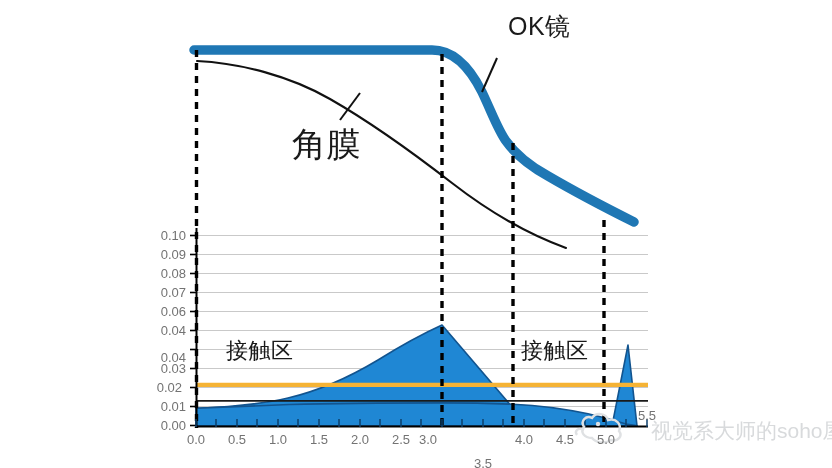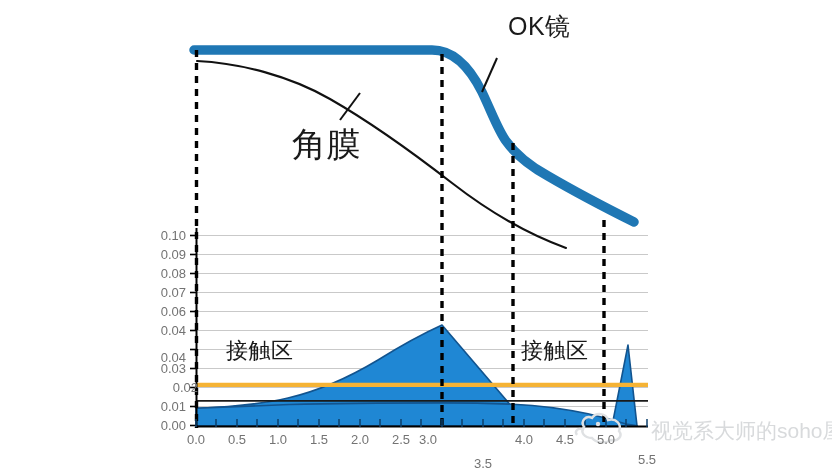--- a/index.html
+++ b/index.html
@@ -205,30 +205,30 @@
 <div class="label-text" id="contact-zone-right-label">接触区</div>
 
 <div class="tick-label ytick" style="left:152px; top:228px;">0.10</div>
 <div class="tick-label ytick" style="left:152px; top:247px;">0.09</div>
 <div class="tick-label ytick" style="left:152px; top:266px;">0.08</div>
 <div class="tick-label ytick" style="left:152px; top:285px;">0.07</div>
 <div class="tick-label ytick" style="left:152px; top:304px;">0.06</div>
 <div class="tick-label ytick" style="left:152px; top:323px;">0.04</div>
 <div class="tick-label ytick" style="left:152px; top:342px;margin-top:8px;">0.04</div>
 <div class="tick-label ytick" style="left:152px; top:361px;">0.03</div>
-<div class="tick-label ytick" style="left:164px; top:380px;">0.02</div>
+<div class="tick-label ytick" style="left:148px; top:380px;">0.02</div>
 <div class="tick-label ytick" style="left:152px; top:399px;">0.01</div>
 <div class="tick-label ytick" style="left:152px; top:418px;">0.00</div>
 
 <div class="tick-label xtick" style="left:179px; top:432px;">0.0</div>
 <div class="tick-label xtick" style="left:220px; top:432px;">0.5</div>
 <div class="tick-label xtick" style="left:261px; top:432px;">1.0</div>
 <div class="tick-label xtick" style="left:302px; top:432px;">1.5</div>
 <div class="tick-label xtick" style="left:343px; top:432px;">2.0</div>
 <div class="tick-label xtick" style="left:384px; top:432px;">2.5</div>
 <div class="tick-label xtick" style="left:411px; top:432px;">3.0</div>
 <div class="tick-label xtick" style="left:466px; top:432px;margin-top:24px;">3.5</div>
 <div class="tick-label xtick" style="left:507px; top:432px;">4.0</div>
 <div class="tick-label xtick" style="left:548px; top:432px;">4.5</div>
 <div class="tick-label xtick" style="left:589px; top:432px;">5.0</div>
-<div class="tick-label xtick" style="left:630px; top:452px;text-align:center;">5.5</div>
+<div class="tick-label xtick" style="left:630px; top:408px;text-align:center;">5.5</div>
 
 <div id="watermark">视觉系大师的soho屋</div>
 
 </body></html>

